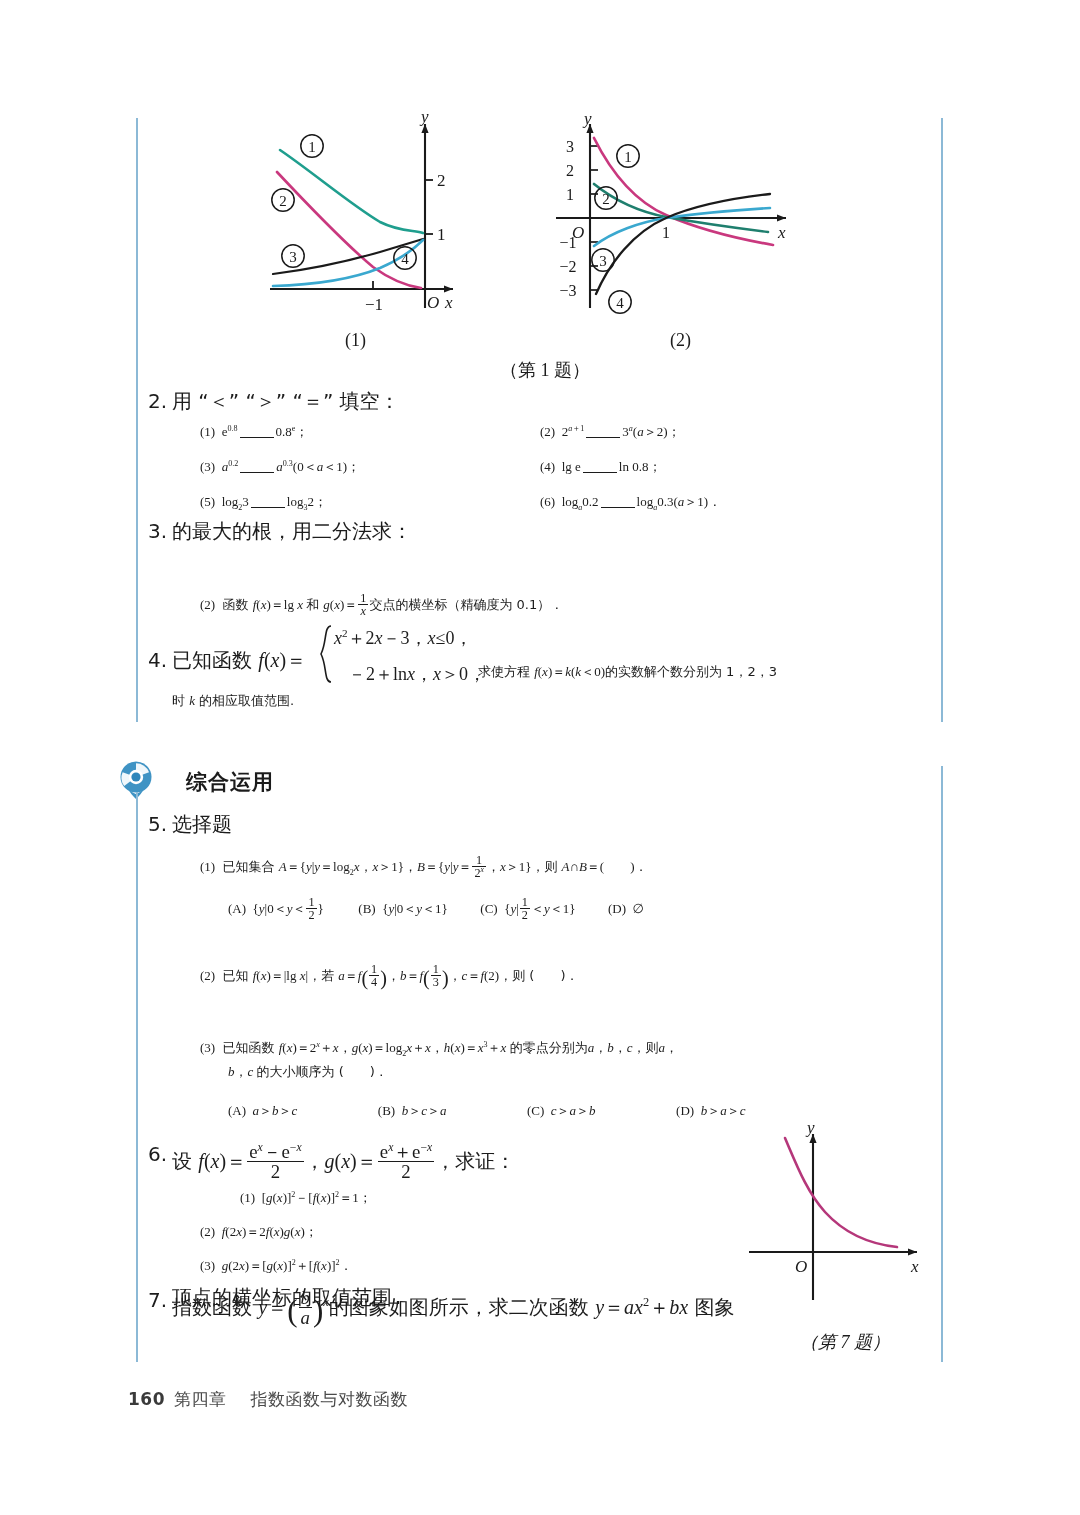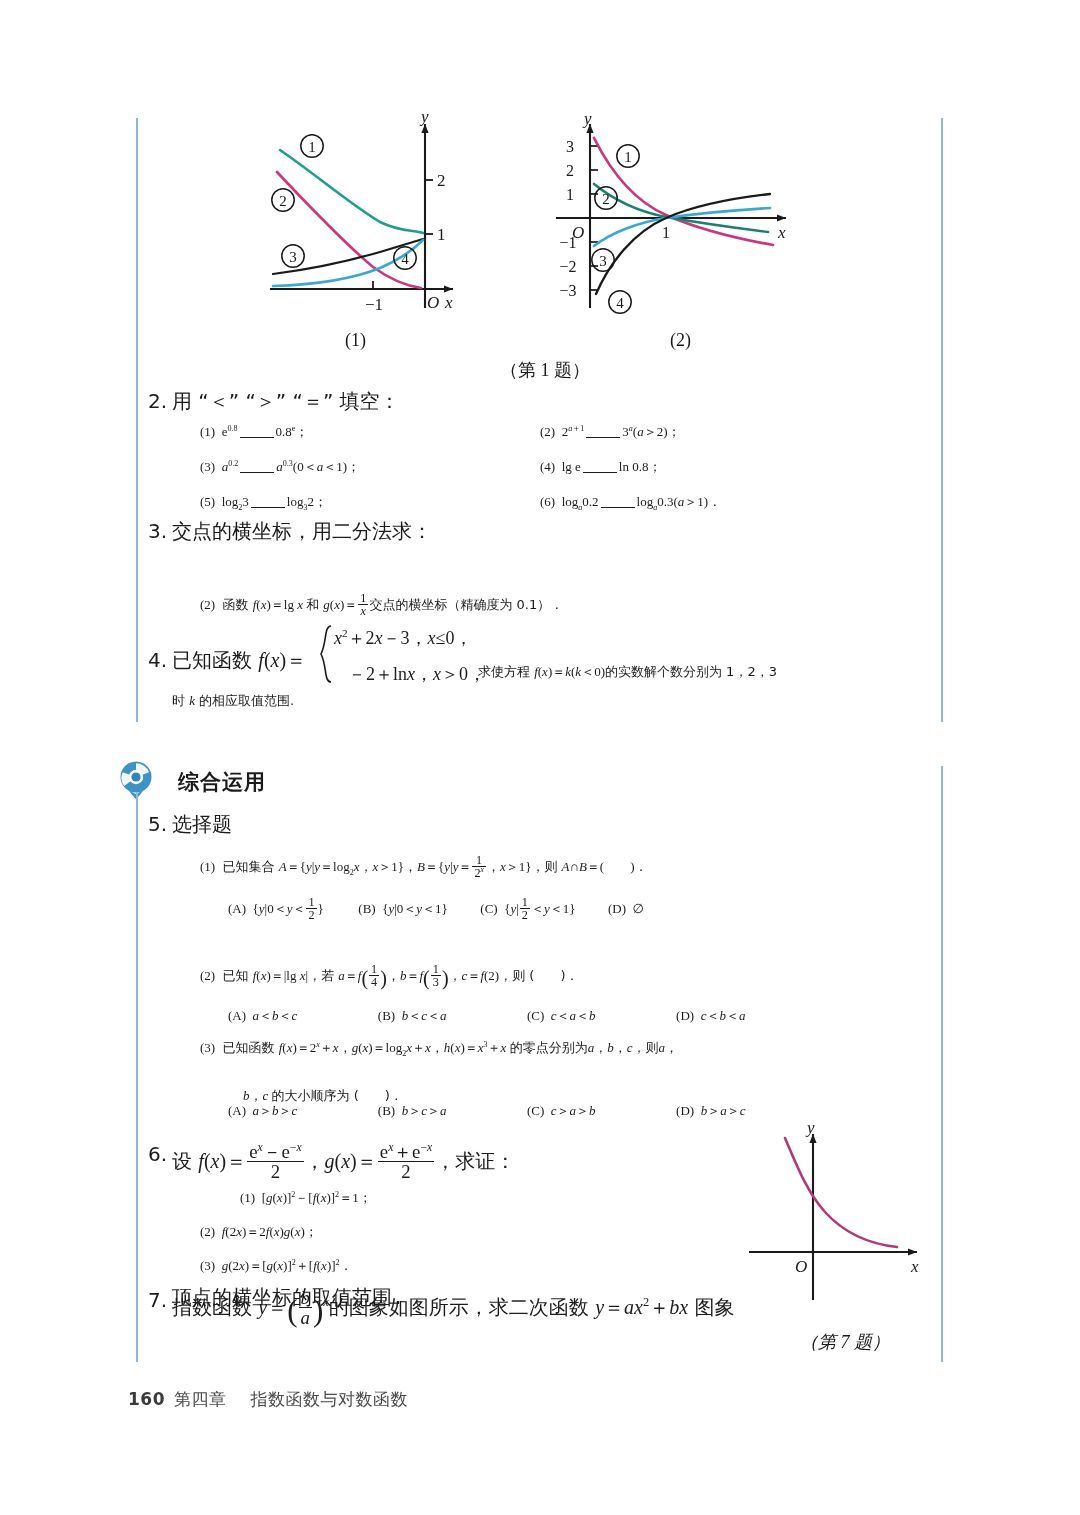--- a/index.html
+++ b/index.html
@@ -67,21 +67,21 @@
     font-size: 1.55em;
     vertical-align: -0.22em;
     font-weight: 300;
   }
 
   
   .sec-head {
     position: absolute;
     display: flex;
     align-items: center;
-    gap: 20px;
+    gap: 28px;
   }
   .sec-head .label {
     font-family: "DejaVu Sans", "Liberation Sans", sans-serif;
     font-size: 21px;
     color: #1b1b1b;
     font-weight: 600;
     letter-spacing: 1px;
   }
 
   
@@ -247,21 +247,21 @@
     <span>(5)</span>
     <span class="m">&nbsp;log<sub class="s">2</sub>3<span class="blank"></span>log<sub class="s">3</sub>2；</span>
   </div>
 
   <div class="txt f19" style="left:540px; top:494px;">
     <span>(6)</span>
     <span class="m">&nbsp;log<sub class="s"><i>a</i></sub>0.2<span class="blank"></span>log<sub class="s"><i>a</i></sub>0.3(<i>a</i>＞1)．</span>
   </div>
 
   <div class="txt f20 cn" style="left:148px; top:519px;">3.</div>
-  <div class="txt f20 cn" style="left:172px; top:519px;">交点的横坐标，用二分法求：</div>
+  <div class="txt f20 cn" style="left:172px; top:519px;">的最大的根，用二分法求：</div>
 
 
   <div class="txt f19" style="left:200px; top:592px;">
     <span>(2)</span>
     <span class="cn">&nbsp;函数 </span><span class="m"><i>f</i>(<i>x</i>)＝lg <i>x</i> </span><span class="cn">和 </span><span class="m"><i>g</i>(<i>x</i>)＝<span class="frac"><span class="num">1</span><span class="den"><i>x</i></span></span></span><span class="cn">交点的横坐标（精确度为 0.1）．</span>
   </div>
 
   <div class="txt f20 cn" style="left:148px; top:648px;">4.</div>
   <div class="txt f20 cn" style="left:172px; top:648px;">
     已知函数 <span class="m"><i>f</i>(<i>x</i>)＝</span>
@@ -314,35 +314,26 @@
     <span style="display:inline-block;width:26px"></span>
     <span>(C)&nbsp; {<i>y</i>|<span class="frac"><span class="num">1</span><span class="den">2</span></span>＜<i>y</i>＜1}</span>
     <span style="display:inline-block;width:26px"></span>
     <span>(D)&nbsp; ∅</span>
   </div>
 
   <div class="txt f19" style="left:200px; top:963px;">
     <span>(2)</span>
     <span class="cn">&nbsp;已知 </span><span class="m"><i>f</i>(<i>x</i>)＝|lg <i>x</i>|</span><span class="cn">，若 </span><span class="m"><i>a</i>＝<i>f</i><span class="bigparen">(</span><span class="frac"><span class="num">1</span><span class="den">4</span></span><span class="bigparen">)</span>，<i>b</i>＝<i>f</i><span class="bigparen">(</span><span class="frac"><span class="num">1</span><span class="den">3</span></span><span class="bigparen">)</span>，<i>c</i>＝<i>f</i>(2)</span><span class="cn">，则 (　　)．</span>
   </div>
-  <div class="txt f19 m" style="left:228px; top:1008px;">
-    <span>(A)&nbsp; <i>a</i>＜<i>b</i>＜<i>c</i></span>
-    <span style="display:inline-block;width:74px"></span>
-    <span>(B)&nbsp; <i>b</i>＜<i>c</i>＜<i>a</i></span>
-    <span style="display:inline-block;width:74px"></span>
-    <span>(C)&nbsp; <i>c</i>＜<i>a</i>＜<i>b</i></span>
-    <span style="display:inline-block;width:74px"></span>
-    <span>(D)&nbsp; <i>c</i>＜<i>b</i>＜<i>a</i></span>
-  </div>
 
   <div class="txt f19" style="left:200px; top:1040px;">
     <span>(3)</span>
     <span class="cn">&nbsp;已知函数 </span><span class="m"><i>f</i>(<i>x</i>)＝2<sup class="s"><i>x</i></sup>＋<i>x</i>，<i>g</i>(<i>x</i>)＝log<sub class="s">2</sub><i>x</i>＋<i>x</i>，<i>h</i>(<i>x</i>)＝<i>x</i><sup class="s">3</sup>＋<i>x</i> </span><span class="cn">的零点分别为<span class="m"><i>a</i>，<i>b</i>，<i>c</i></span>，则<span class="m"><i>a</i>，</span></span>
   </div>
-  <div class="txt f19" style="left:228px; top:1088px;margin-left:15px;">
+  <div class="txt f19" style="left:228px; top:1064px;">
     <span class="m"><i>b</i>，<i>c</i> </span><span class="cn">的大小顺序为 (　　)．</span>
   </div>
   <div class="txt f19 m" style="left:228px; top:1103px;">
     <span>(A)&nbsp; <i>a</i>＞<i>b</i>＞<i>c</i></span>
     <span style="display:inline-block;width:74px"></span>
     <span>(B)&nbsp; <i>b</i>＞<i>c</i>＞<i>a</i></span>
     <span style="display:inline-block;width:74px"></span>
     <span>(C)&nbsp; <i>c</i>＞<i>a</i>＞<i>b</i></span>
     <span style="display:inline-block;width:74px"></span>
     <span>(D)&nbsp; <i>b</i>＞<i>a</i>＞<i>c</i></span>

